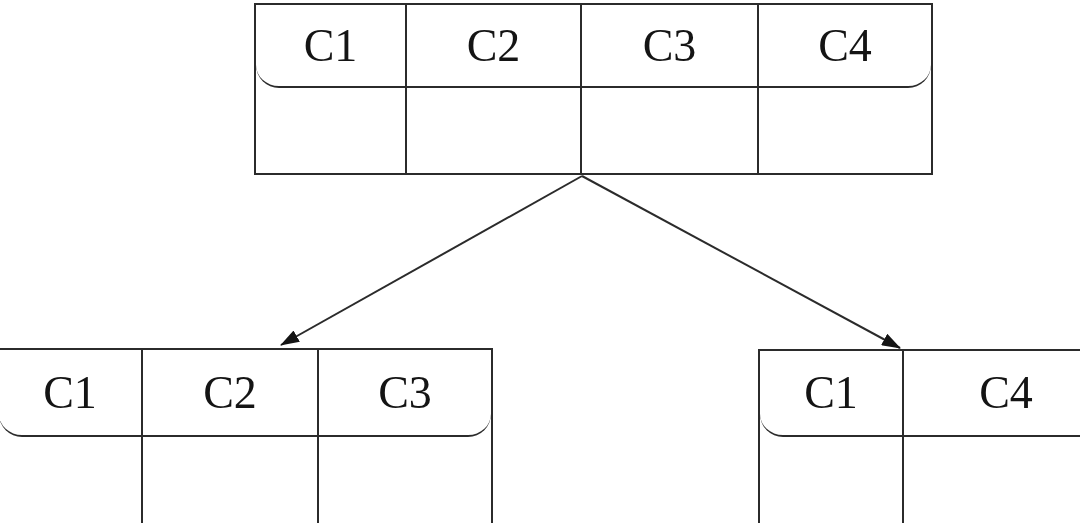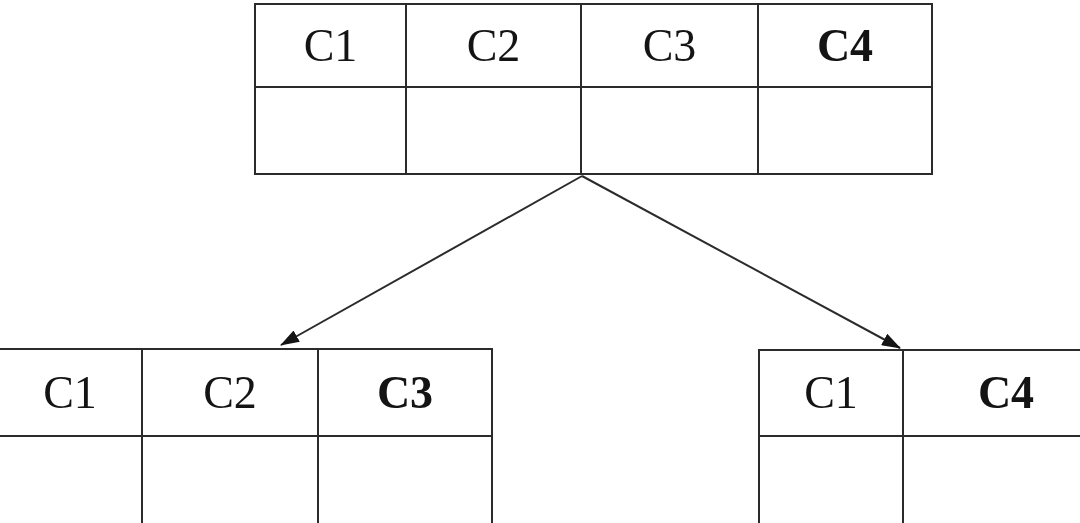--- a/index.html
+++ b/index.html
@@ -15,34 +15,34 @@
   
   .tbl {
     position: absolute;
     box-sizing: border-box;
     border: 2px solid #2b2b2b;
     background: #ffffff;
     display: flex;
     flex-direction: column;
   }
   .row { display: flex; flex: 0 0 auto; min-height: 0; }
-  .row.hdr { border-bottom: 2px solid #2b2b2b; }
+  .row.hdr { border-bottom: 2px solid #2b2b2b; border-radius: 23px; }
   .row.data { flex: 1 1 auto; }
   .cell {
     box-sizing: border-box;
     border-right: 2px solid #2b2b2b;
     display: flex;
     align-items: center;
     justify-content: center;
     font-size: 46px;
     line-height: 1;
     color: #141414;
     overflow: hidden;
   }
-  .cell:last-child { border-right: none; font-weight: bold; }
+  .cell:last-child { border-right: none; }
 
   
   #top-table { left: 254px; top: 3px; width: 679px; height: 172px; }
   #top-table .row.hdr { height: 81px; }
   #top-table .row > .cell:nth-child(1) { flex: 0 0 151px; }
   #top-table .row > .cell:nth-child(2) { flex: 0 0 175px; }
   #top-table .row > .cell:nth-child(3) { flex: 0 0 177px; }
   #top-table .row > .cell:nth-child(4) { flex: 1 1 auto; }
 
   

